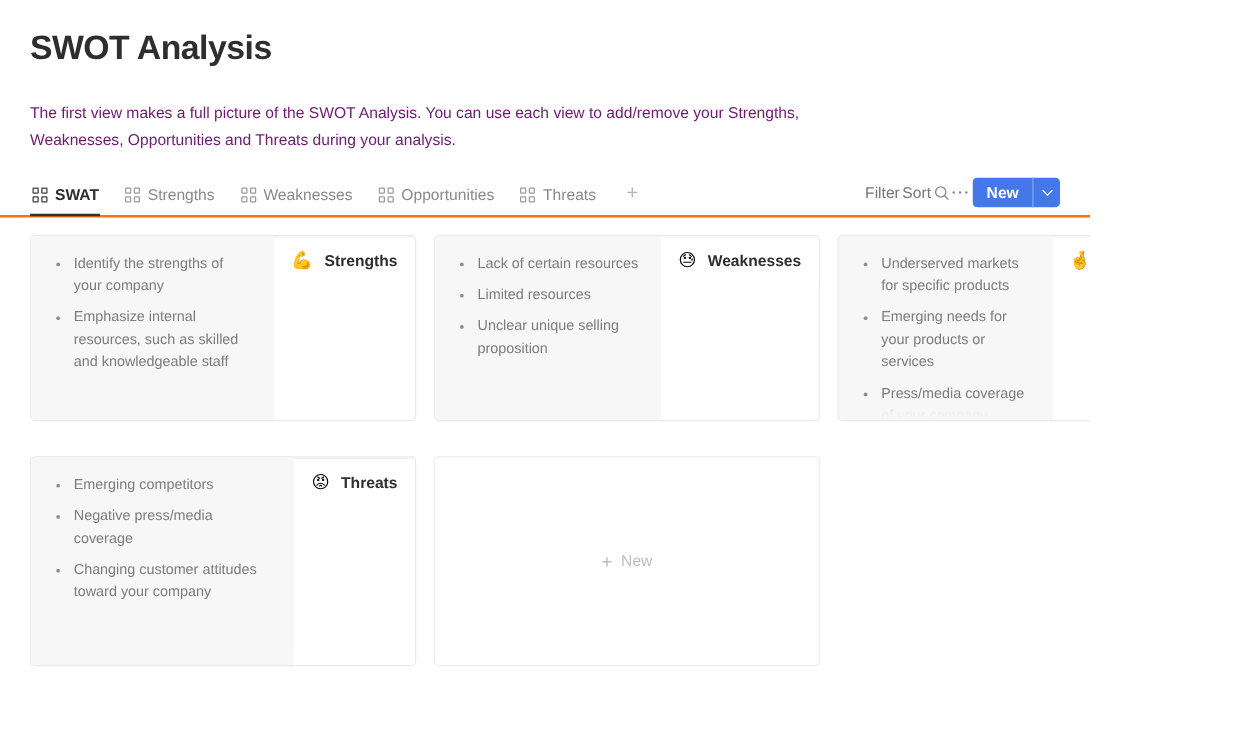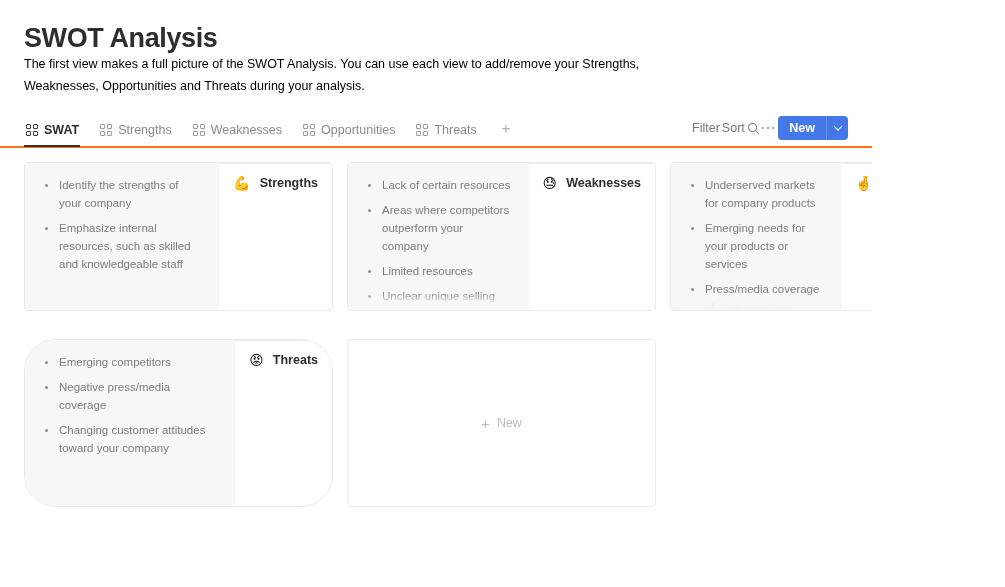--- a/index.html
+++ b/index.html
@@ -25,24 +25,24 @@
 
   .page-title {
     font-size: 27px;
     font-weight: bold;
     color: #2e2e2e;
     letter-spacing: -0.4px;
     line-height: 1.2;
   }
 
   .page-subtitle {
-    margin-top: 0;
+    margin-top: 26px;
     font-size: 12.5px;
     line-height: 1.75;
-    color: #000000;
+    color: #701a75;
     max-width: 645px;
   }
 
   
   .tabbar {
     margin-top: 16px;
     height: 34px;
     border-bottom: 2px solid #f97316;
     display: flex;
     align-items: stretch;
@@ -253,21 +253,21 @@
     cursor: pointer;
     color: #bdbdbd;
   }
   .card-new .plus {
     font-size: 15px;
     line-height: 1;
   }
   .card-new .lbl { font-size: 12.5px; }
 
   .row2 { margin-top: 14px; }
-  .card-tall { height: 168px; border-radius: 32px; }
+  .card-tall { height: 168px; }
 </style>
 </head>
 <body>
 
 <div class="page">
 
   <div class="header">
     <div class="page-title">SWOT Analysis</div>
     <div class="page-subtitle">The first view makes a full picture of the SWOT Analysis. You can use each view to add/remove your Strengths, Weaknesses, Opportunities and Threats during your analysis.</div>
   </div>
@@ -367,35 +367,34 @@
       <div class="card-footer">
         <span class="card-emoji">💪</span>
         <span class="card-title">Strengths</span>
       </div>
     </div>
 
     <div class="card">
       <div class="card-body">
         <ul class="bullets">
           <li>Lack of certain resources</li>
-          <li>Areas where competitors outperform your company</li>
           <li>Limited resources</li>
           <li>Unclear unique selling proposition</li>
         </ul>
       </div>
       <div class="card-footer">
         <span class="card-emoji">😓</span>
         <span class="card-title">Weaknesses</span>
       </div>
     </div>
 
     <div class="card">
       <div class="card-body">
         <ul class="bullets">
-          <li>Underserved markets for company products</li>
+          <li>Underserved markets for specific products</li>
           <li>Emerging needs for your products or services</li>
           <li>Press/media coverage of your company</li>
         </ul>
       </div>
       <div class="card-footer">
         <span class="card-emoji">🤞</span>
         <span class="card-title">Opportunities</span>
       </div>
     </div>
 

